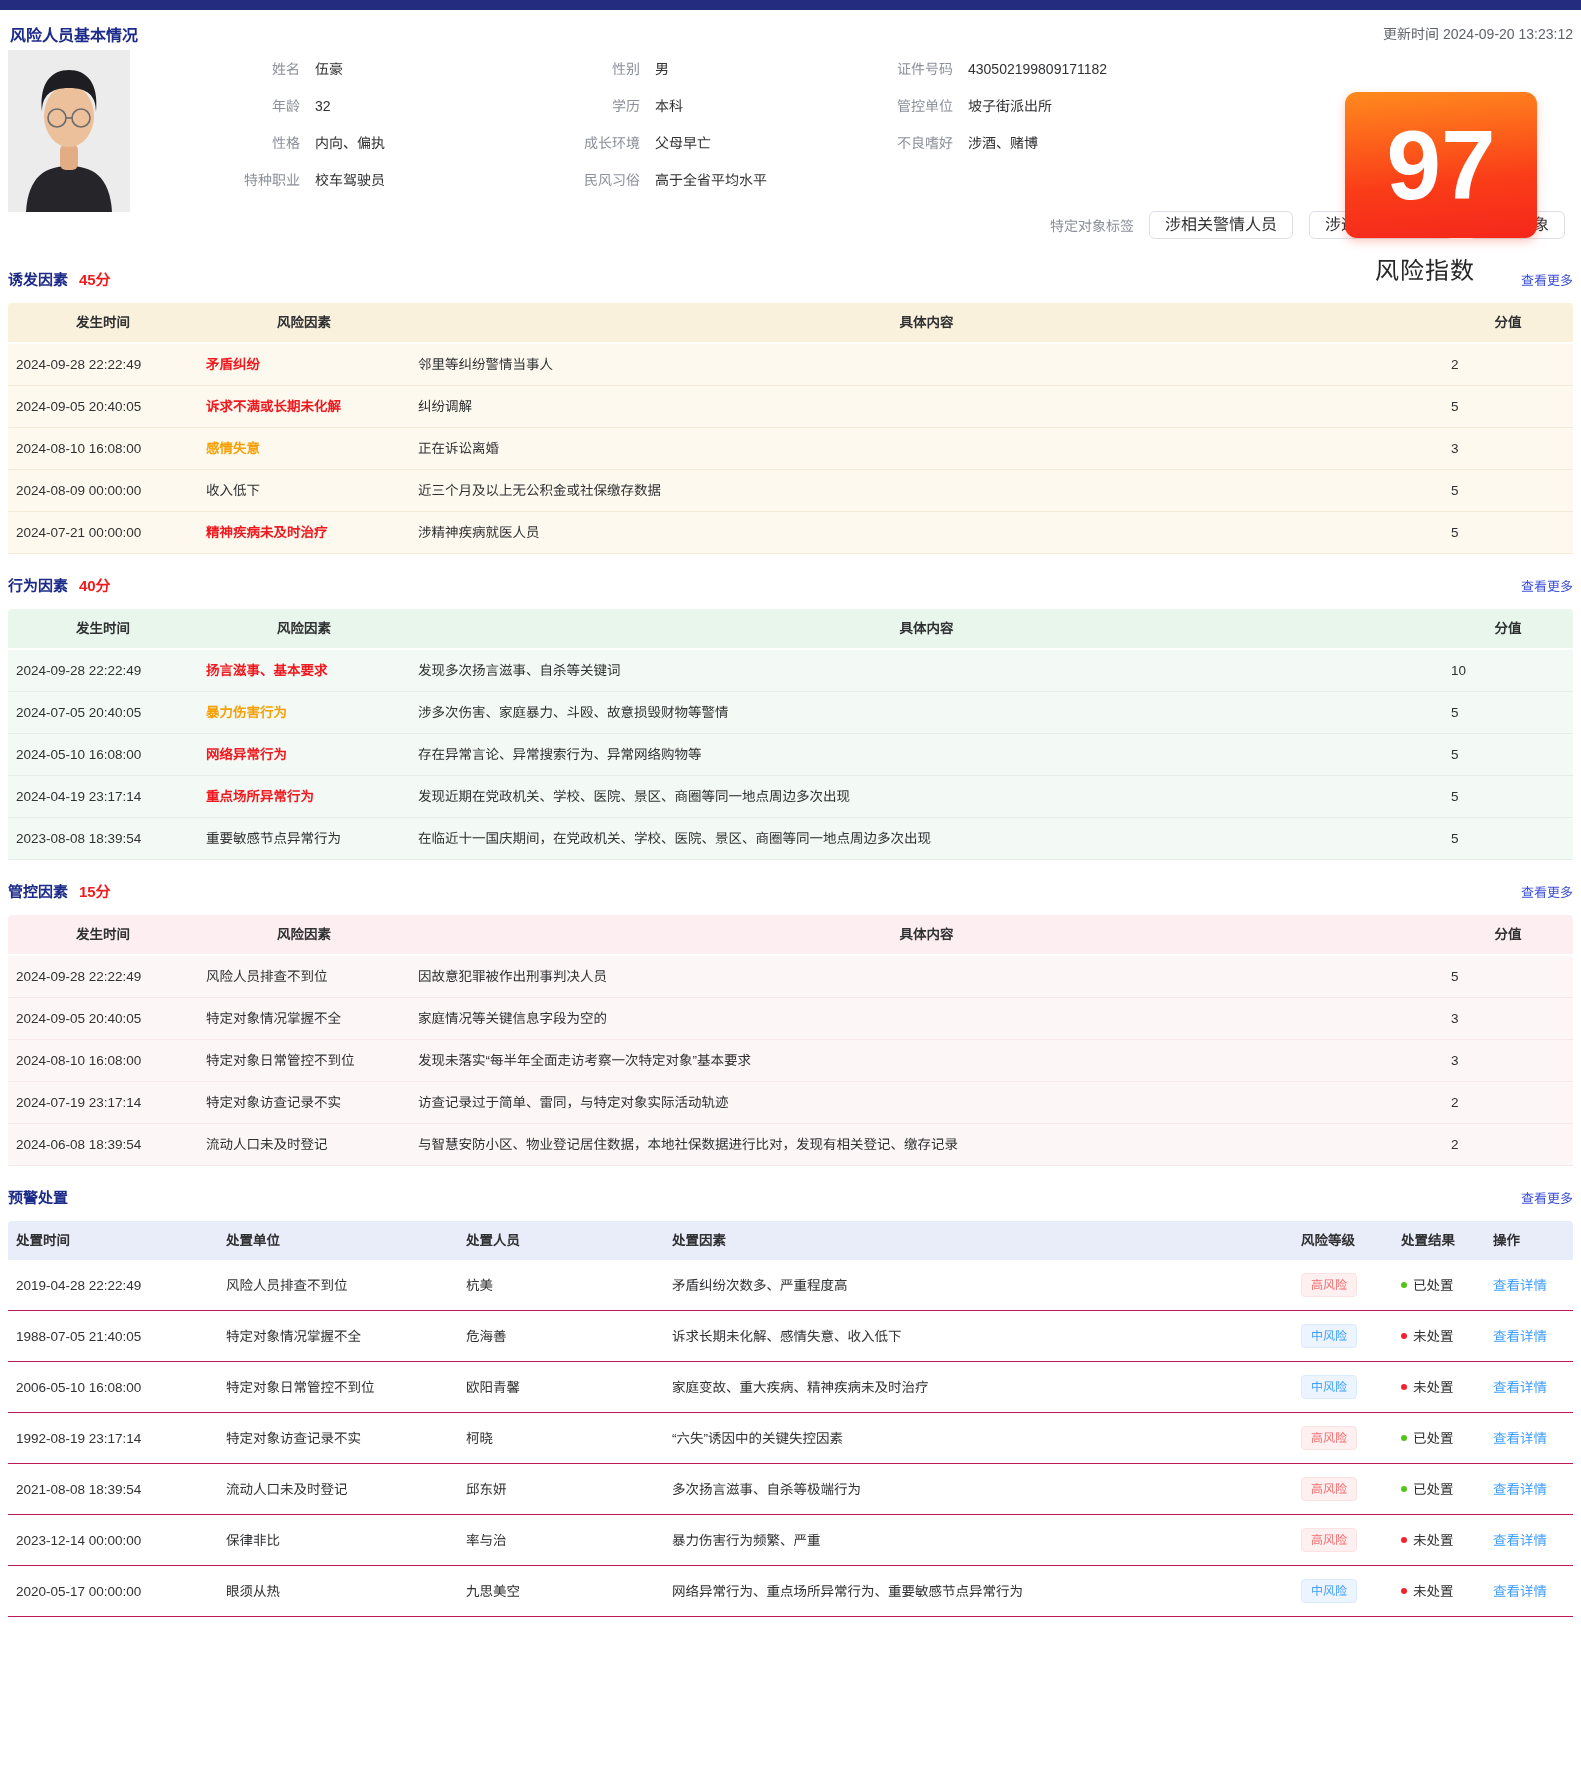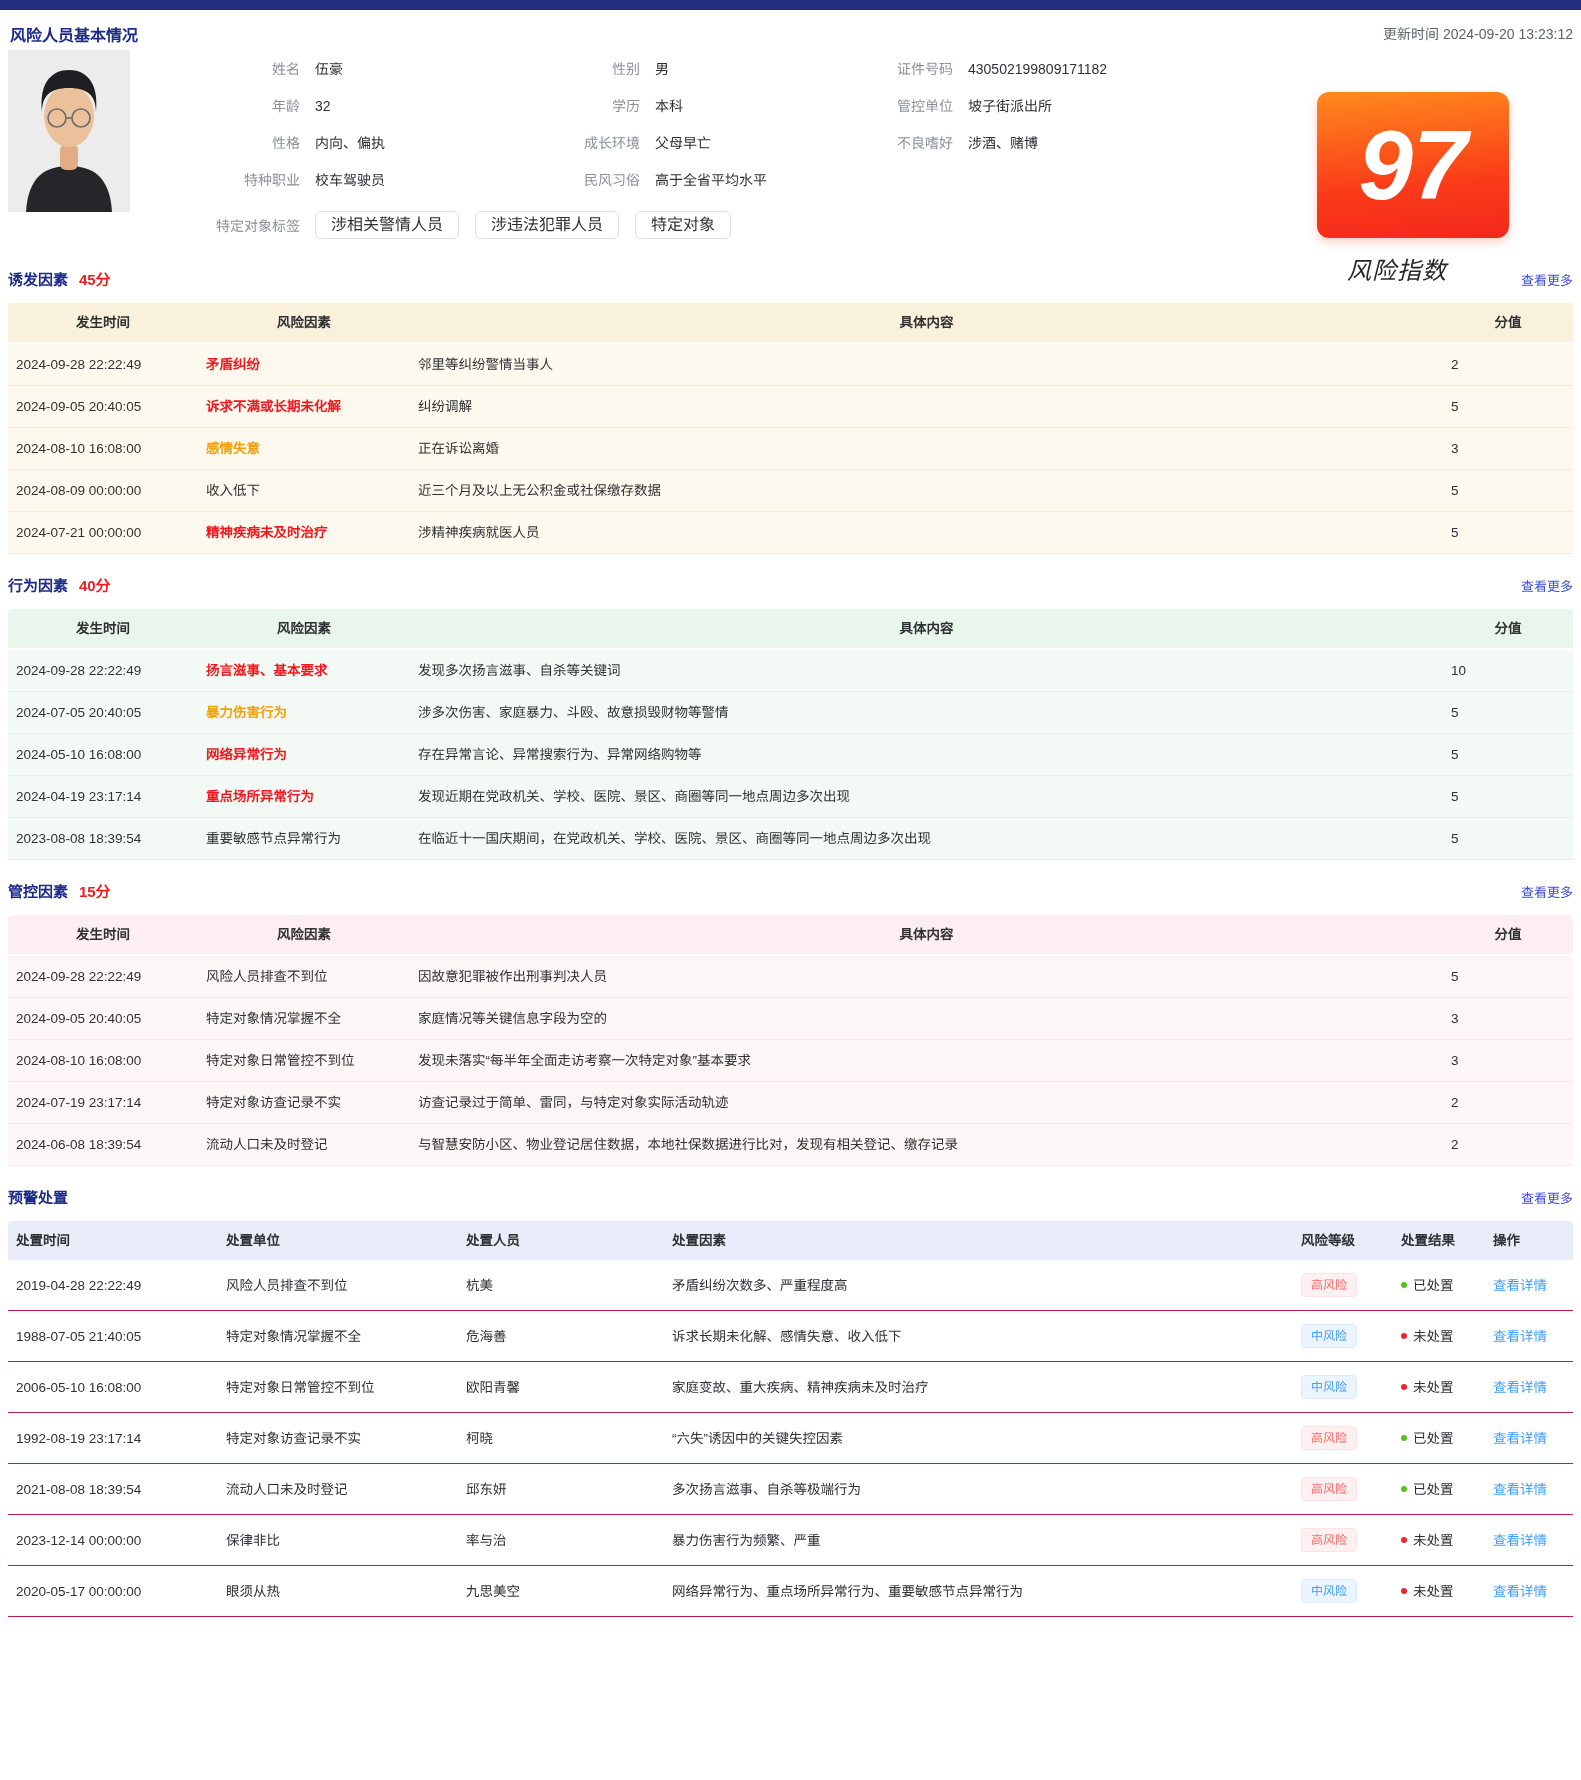--- a/index.html
+++ b/index.html
@@ -20,26 +20,26 @@
   .photo { position:absolute; left:8px; top:2px; width:122px; height:162px; overflow:hidden; background:#ededed; }
   .info-grid {
     margin-left:172px; width:1020px;
     display:grid; grid-template-columns:380px 335px 1fr;
     row-gap:15px; column-gap:0; padding-top:4px;
   }
   .field { display:flex; align-items:baseline; line-height:22px; }
   .lbl { color:#8c909a; text-align:right; flex:none; margin-right:15px; }
   .lbl-a { width:120px; } .lbl-b { width:80px; } .lbl-c { width:58px; }
   .val { color:#303133; }
-  .tags-row { margin:20px 0 0 172px; display:flex; align-items:center; }
+  .tags-row { margin:20px 0 0 172px; display:flex; align-items:center;justify-content:flex-end; }
   .tag-chip {
     display:inline-block; margin-right:16px; padding:5px 15px; font-size:16px; color:#303133;
     border:1px solid #dcdfe6; border-radius:6px; background:#fff; line-height:16px;
   }
-  .risk-area { position:absolute; right:104px; top:44px; width:160px; text-align:center;font-style:italic; }
+  .risk-area { position:absolute; right:76px; top:44px; width:160px; text-align:center; }
   .risk-box {
     width:192px; height:146px; border-radius:12px;
     background:linear-gradient(175deg,#ff8a1e 0%,#fa3c18 62%,#f4271c 100%);
     display:flex; align-items:center; justify-content:center;
     color:#fff; font-size:98px; font-weight:700; line-height:1;
     box-shadow:0 4px 10px rgba(249,60,24,.25);
   }
   .risk-label { margin-top:13px; font-size:24px; color:#262626; letter-spacing:1px; }
 
   

